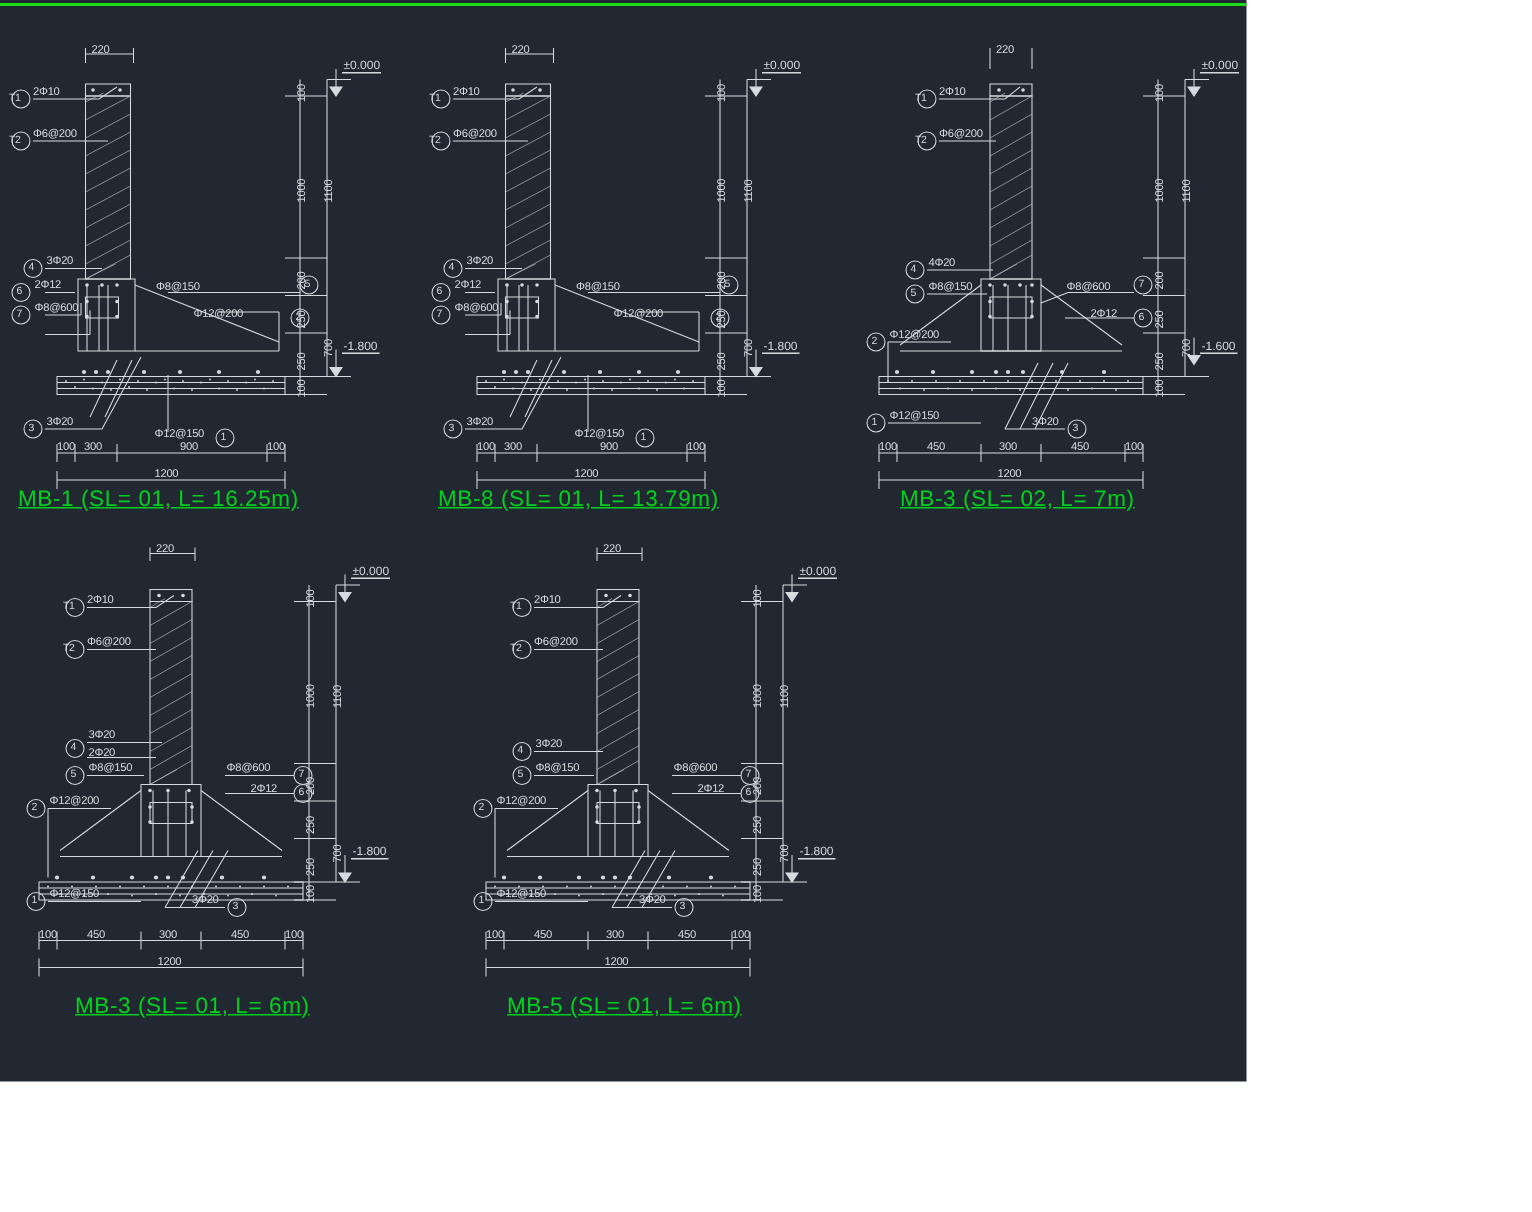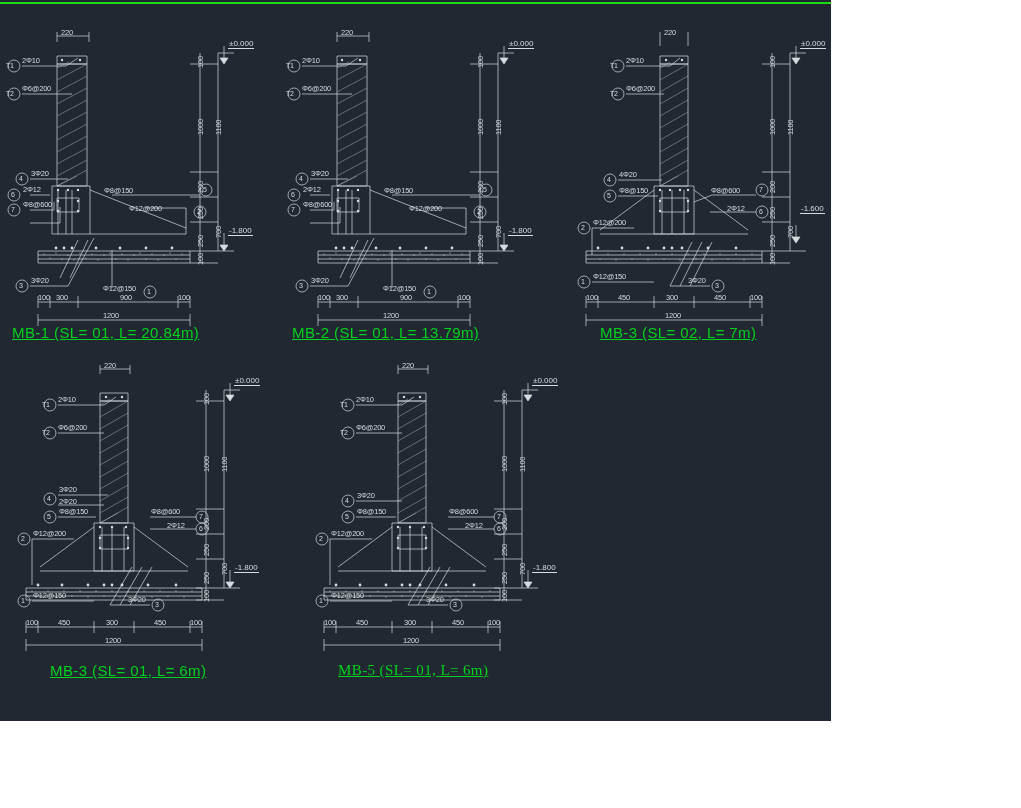--- a/index.html
+++ b/index.html
@@ -157,21 +157,21 @@
       <span class="lbl v" style="left:196px;top:245px;">100</span>
       <span class="lbl v" style="left:214px;top:115px;">1100</span>
       <span class="lbl v" style="left:214px;top:218px;">700</span>
       <span class="lvl" style="left:228px;top:19px;">±0.000</span>
       <span class="lvl" style="left:228px;top:206px;">-1.800</span>
       <span class="lbl" style="left:38px;top:273px;">100</span>
       <span class="lbl" style="left:56px;top:273px;">300</span>
       <span class="lbl" style="left:120px;top:273px;">900</span>
       <span class="lbl" style="left:178px;top:273px;">100</span>
       <span class="lbl" style="left:103px;top:291px;">1200</span>
-      <span class="title" style="left:12px;top:304px;">MB-1 (SL= 01, L= 20.84m)</span>
+      <span class="title" style="left:12px;top:304px;">MB-1 (SL= 01, L= 16.25m)</span>
     </div>
 
     <div class="dwg" style="left:280px;top:20px;width:290px;height:320px;">
       <svg width="290" height="320" viewBox="0 0 290 320">
         <g stroke="#d6dbe0" fill="none" stroke-width="0.7">
           <path d="M57 16 h32 M57 12 v10 M89 12 v10"></path>
           <path d="M57 36 h30 v8 h-30 z"></path>
           <path d="M57 44 h30 v122 h-30 z"></path>
           <g stroke="#b9c0c7" stroke-width="0.45">
             <path d="M57 60 l30 -16 M57 72 l30 -16 M57 84 l30 -16 M57 96 l30 -16
@@ -285,21 +285,21 @@
       <span class="lbl v" style="left:196px;top:245px;">100</span>
       <span class="lbl v" style="left:214px;top:115px;">1100</span>
       <span class="lbl v" style="left:214px;top:218px;">700</span>
       <span class="lvl" style="left:228px;top:19px;">±0.000</span>
       <span class="lvl" style="left:228px;top:206px;">-1.800</span>
       <span class="lbl" style="left:38px;top:273px;">100</span>
       <span class="lbl" style="left:56px;top:273px;">300</span>
       <span class="lbl" style="left:120px;top:273px;">900</span>
       <span class="lbl" style="left:178px;top:273px;">100</span>
       <span class="lbl" style="left:103px;top:291px;">1200</span>
-      <span class="title" style="left:12px;top:304px;">MB-2 (SL= 01, L= 13.79m)</span>
+      <span class="title" style="left:12px;top:304px;">MB-8 (SL= 01, L= 13.79m)</span>
     </div>
 
     <div class="dwg" style="left:560px;top:20px;width:290px;height:320px;">
       <svg width="290" height="320" viewBox="0 0 290 320">
         <g stroke="#d6dbe0" fill="none" stroke-width="0.7">
           <path d="M100 12 v14 M128 12 v14"></path>
           <path d="M100 36 h28 v8 h-28 z"></path>
           <path d="M100 44 h28 v122 h-28 z"></path>
           <g stroke="#b9c0c7" stroke-width="0.45">
             <path d="M100 60 l28 -16 M100 72 l28 -16 M100 84 l28 -16 M100 96 l28 -16
@@ -413,21 +413,21 @@
       <span class="lbl" style="left:128px;top:256px;">3Φ20</span>
       <span class="lbl v" style="left:208px;top:48px;">100</span>
       <span class="lbl v" style="left:208px;top:115px;">1000</span>
       <span class="lbl v" style="left:208px;top:173px;">200</span>
       <span class="lbl v" style="left:208px;top:199px;">250</span>
       <span class="lbl v" style="left:208px;top:227px;">250</span>
       <span class="lbl v" style="left:208px;top:245px;">100</span>
       <span class="lbl v" style="left:226px;top:115px;">1100</span>
       <span class="lbl v" style="left:226px;top:218px;">700</span>
       <span class="lvl" style="left:240px;top:19px;">±0.000</span>
-      <span class="lvl" style="left:240px;top:184px;">-1.600</span>
+      <span class="lvl" style="left:240px;top:206px;">-1.600</span>
       <span class="lbl" style="left:26px;top:273px;">100</span>
       <span class="lbl" style="left:58px;top:273px;">450</span>
       <span class="lbl" style="left:106px;top:273px;">300</span>
       <span class="lbl" style="left:154px;top:273px;">450</span>
       <span class="lbl" style="left:190px;top:273px;">100</span>
       <span class="lbl" style="left:105px;top:291px;">1200</span>
       <span class="title" style="left:40px;top:304px;">MB-3 (SL= 02, L= 7m)</span>
     </div>
 
     <div class="dwg" style="left:0;top:355px;width:290px;height:330px;">
@@ -675,17 +675,17 @@
       <span class="lbl v" style="left:228px;top:117px;">1100</span>
       <span class="lbl v" style="left:228px;top:220px;">700</span>
       <span class="lvl" style="left:242px;top:21px;">±0.000</span>
       <span class="lvl" style="left:242px;top:208px;">-1.800</span>
       <span class="lbl" style="left:34px;top:263px;">100</span>
       <span class="lbl" style="left:66px;top:263px;">450</span>
       <span class="lbl" style="left:114px;top:263px;">300</span>
       <span class="lbl" style="left:162px;top:263px;">450</span>
       <span class="lbl" style="left:198px;top:263px;">100</span>
       <span class="lbl" style="left:113px;top:281px;">1200</span>
-      <span class="title" style="left:48px;top:307px;font-family:Liberation Serif, serif;">MB-5 (SL= 01, L= 6m)</span>
+      <span class="title" style="left:48px;top:307px;">MB-5 (SL= 01, L= 6m)</span>
     </div>
 
   </div>
 </div>
 
 </body></html>

